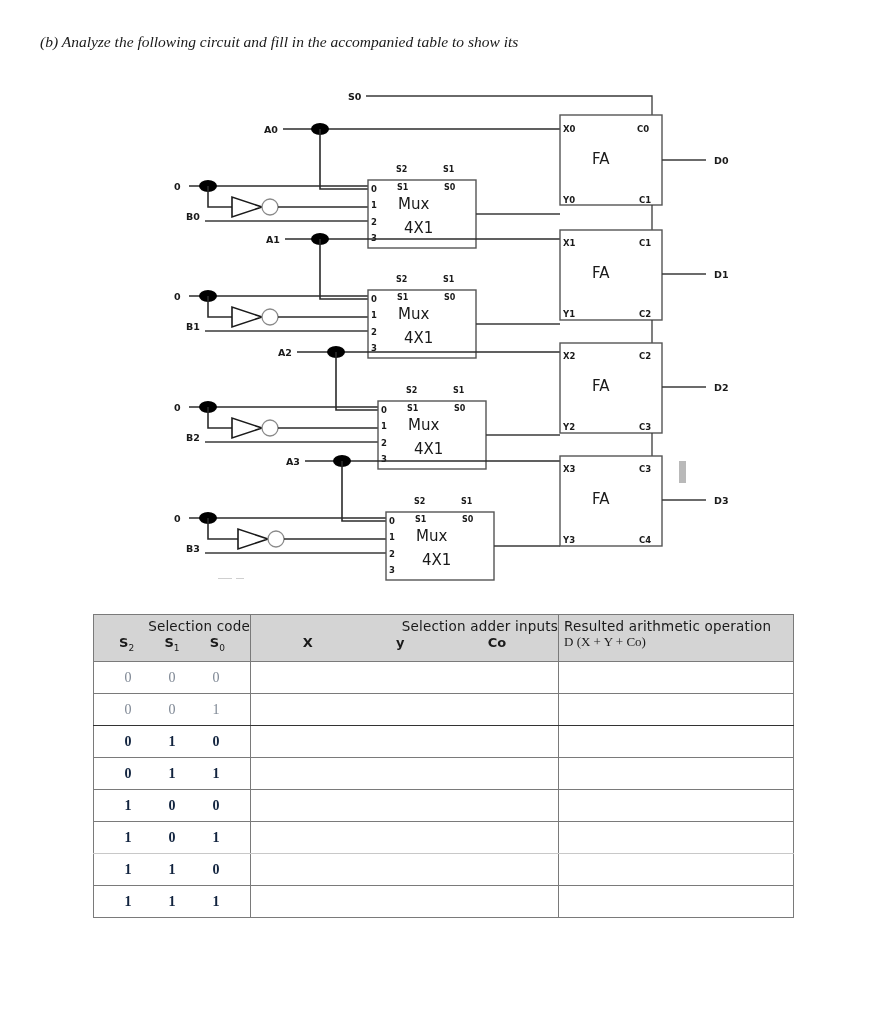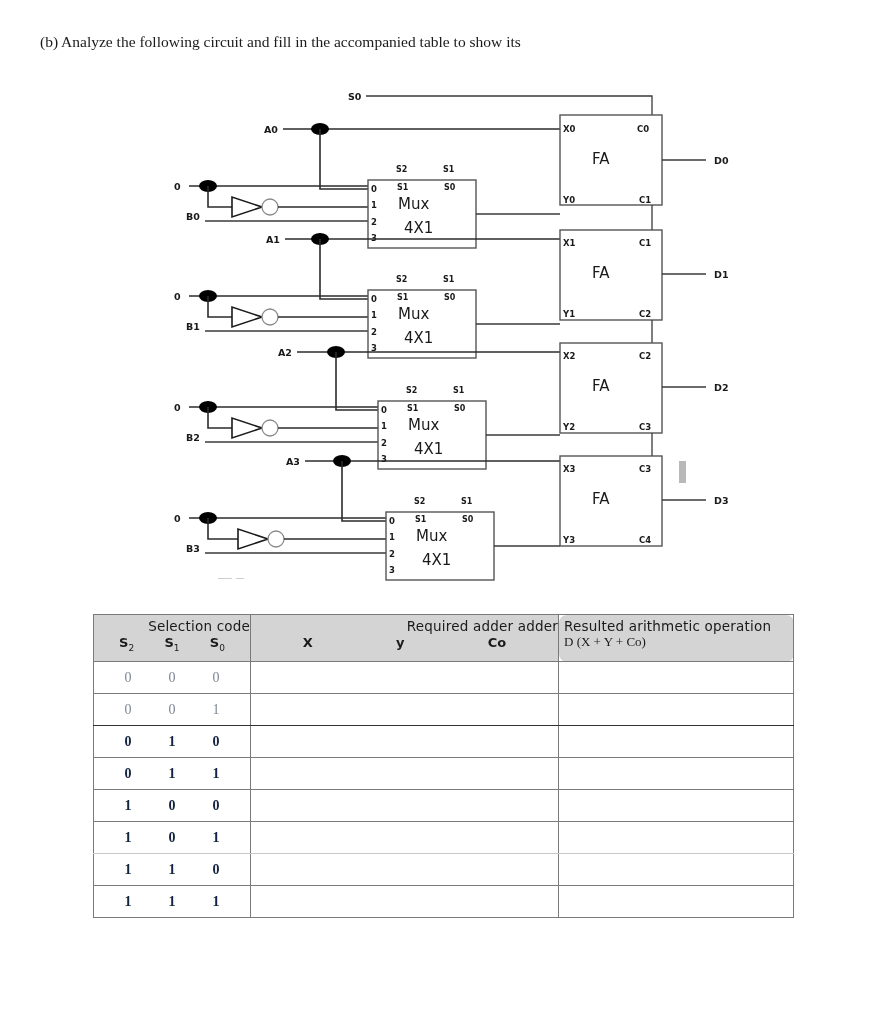--- a/index.html
+++ b/index.html
@@ -9,20 +9,21 @@
     font-family:"Liberation Serif",serif;
     position:relative;
     overflow:hidden;
   }
   
   #question{
     position:absolute;left:40px;top:33px;
     font-family:"Liberation Serif",serif;
     font-size:15.5px;color:#1a1a1a;
     white-space:nowrap;
+    font-style:italic;
   }
   
   #circuit{
     position:absolute;left:0;top:80px;
     width:870px;height:510px;
   }
   #circuit svg{display:block;}
   .wire{stroke:#2b2b2b;stroke-width:1.6;fill:none;}
   .wire-thin{stroke:#3a3a3a;stroke-width:1.3;fill:none;}
   .boxline{stroke:#555;stroke-width:1.4;fill:#ffffff;}
@@ -63,21 +64,21 @@
   }
   thead td{
     background:#d4d4d4;
     border-top:2.5px solid #111;
     border-bottom:2.5px solid #111;
     vertical-align:top;
     height:46px;
   }
   thead td.c1{border-left:2.5px solid #111;border-right:2.5px solid #111;}
   thead td.c2{border-right:2.5px solid #111;}
-  thead td.c3{border-right:2.5px solid #111;border-radius:8px;}
+  thead td.c3{border-right:2.5px solid #111;}
   .hdr-top{
     font-family:"DejaVu Sans",sans-serif;
     font-size:13.5px;color:#1a1a1a;
     text-align:right;letter-spacing:.2px;
     padding-top:3px;
   }
   .hdr-top.left{text-align:left;padding-left:5px;}
   .hdr-sub{
     display:flex;justify-content:space-around;
     font-family:"DejaVu Sans",sans-serif;
@@ -305,21 +306,21 @@
     <tr>
       <td class="c1">
         <div class="hdr-top">Selection code</div>
         <div class="hdr-sub">
           <span>S<sub>2</sub></span>
           <span>S<sub>1</sub></span>
           <span>S<sub>0</sub></span>
         </div>
       </td>
       <td class="c2">
-        <div class="hdr-top">Required adder adder</div>
+        <div class="hdr-top">Selection adder inputs</div>
         <div class="hdr-sub">
           <span>X</span>
           <span>y</span>
           <span>Co</span>
         </div>
       </td>
       <td class="c3">
         <div class="hdr-top left">Resulted arithmetic operation</div>
         <div class="hdr-formula">D (X + Y + Co)</div>
       </td>

